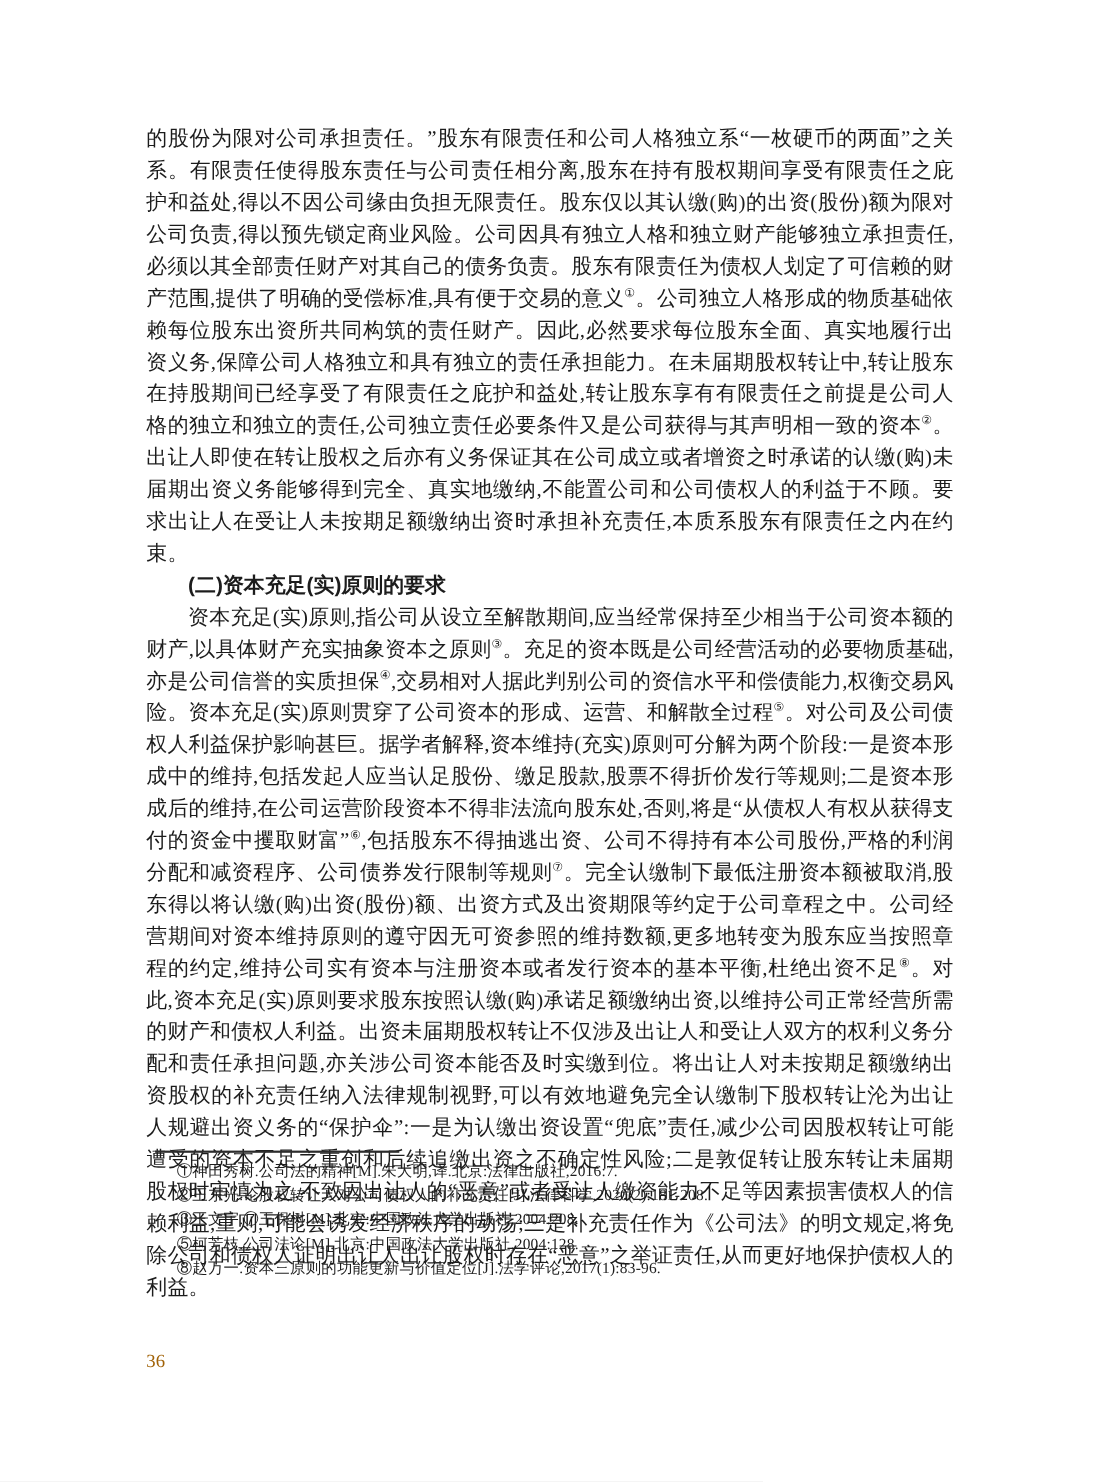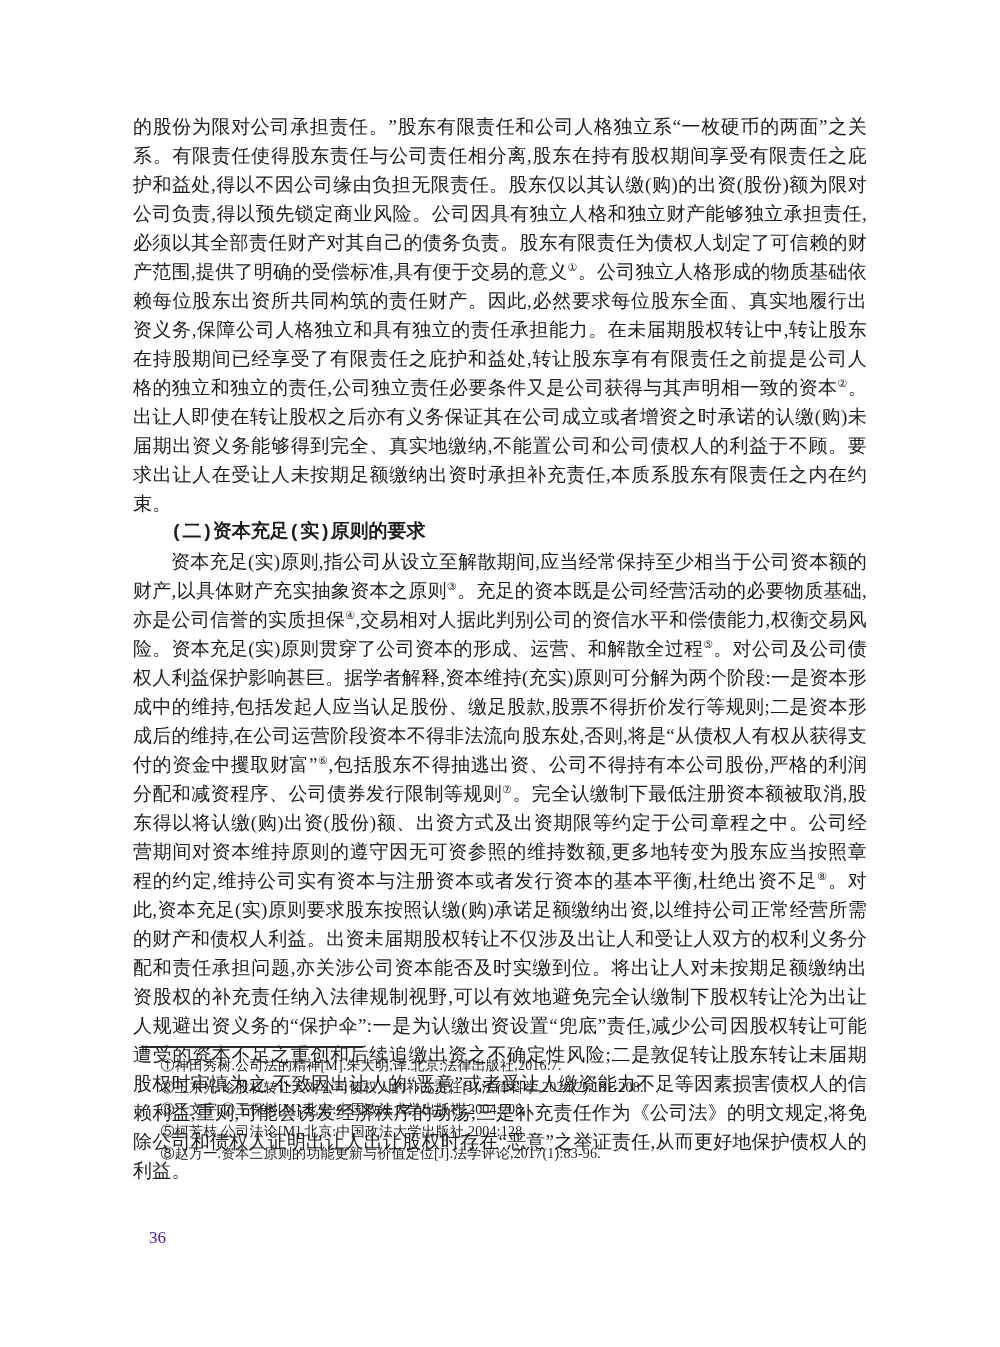--- a/index.html
+++ b/index.html
@@ -27,21 +27,21 @@
   }
   .para sup {
     font-size:11px;
     line-height:0;
     vertical-align:super;
   }
   .section-heading {
     font-size:19px;
     line-height:29px;
     font-weight:700;
-    font-family:Liberation Mono, monospace;
+    font-family:Liberation Sans, sans-serif;
     text-indent:2em;
     margin:0;
   }
   .indent2 { text-indent:2em; }
   .footnote-block {
     position:absolute;
     left:141px; top:1046px;
     width:734px;
   }
   .footnote-rule {
@@ -52,23 +52,23 @@
   .footnote {
     font-size:14px;
     line-height:22px;
     text-indent:1.4em;
     text-align:left;
     margin:0;
     letter-spacing:0.2px;
   }
   .page-number {
     position:absolute;
-    left:149px; top:1228px;
+    left:133px; top:1228px;
     font-size:17px;
-    color:#4c1d95;
+    color:#a16207;
   }
 </style>
 </head>
 <body>
 
 <div class="page">
 
   <div class="content">
     <p class="para">的股份为限对公司承担责任。”股东有限责任和公司人格独立系“一枚硬币的两面”之关系。有限责任使得股东责任与公司责任相分离,股东在持有股权期间享受有限责任之庇护和益处,得以不因公司缘由负担无限责任。股东仅以其认缴(购)的出资(股份)额为限对公司负责,得以预先锁定商业风险。公司因具有独立人格和独立财产能够独立承担责任,必须以其全部责任财产对其自己的债务负责。股东有限责任为债权人划定了可信赖的财产范围,提供了明确的受偿标准,具有便于交易的意义<sup>①</sup>。公司独立人格形成的物质基础依赖每位股东出资所共同构筑的责任财产。因此,必然要求每位股东全面、真实地履行出资义务,保障公司人格独立和具有独立的责任承担能力。在未届期股权转让中,转让股东在持股期间已经享受了有限责任之庇护和益处,转让股东享有有限责任之前提是公司人格的独立和独立的责任,公司独立责任必要条件又是公司获得与其声明相一致的资本<sup>②</sup>。出让人即使在转让股权之后亦有义务保证其在公司成立或者增资之时承诺的认缴(购)未届期出资义务能够得到完全、真实地缴纳,不能置公司和公司债权人的利益于不顾。要求出让人在受让人未按期足额缴纳出资时承担补充责任,本质系股东有限责任之内在约束。</p>
 

